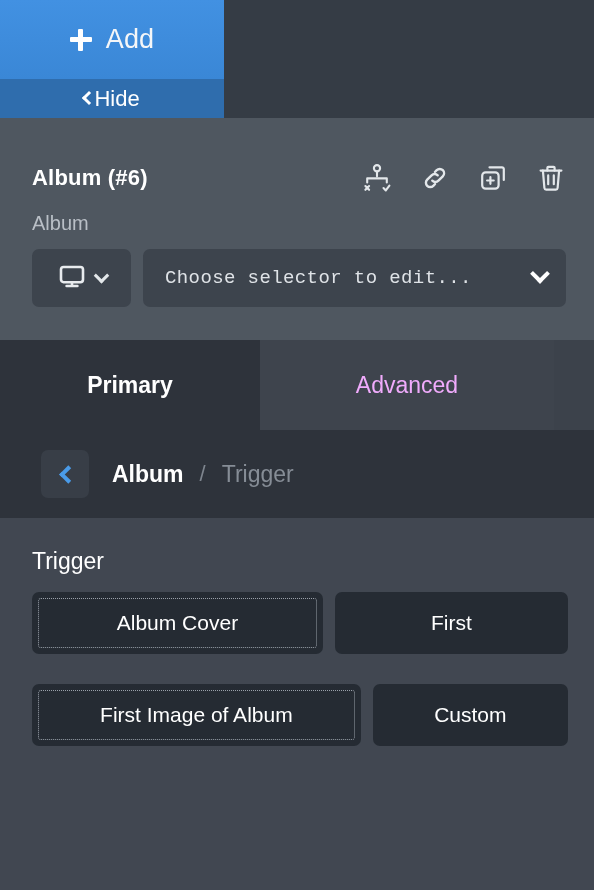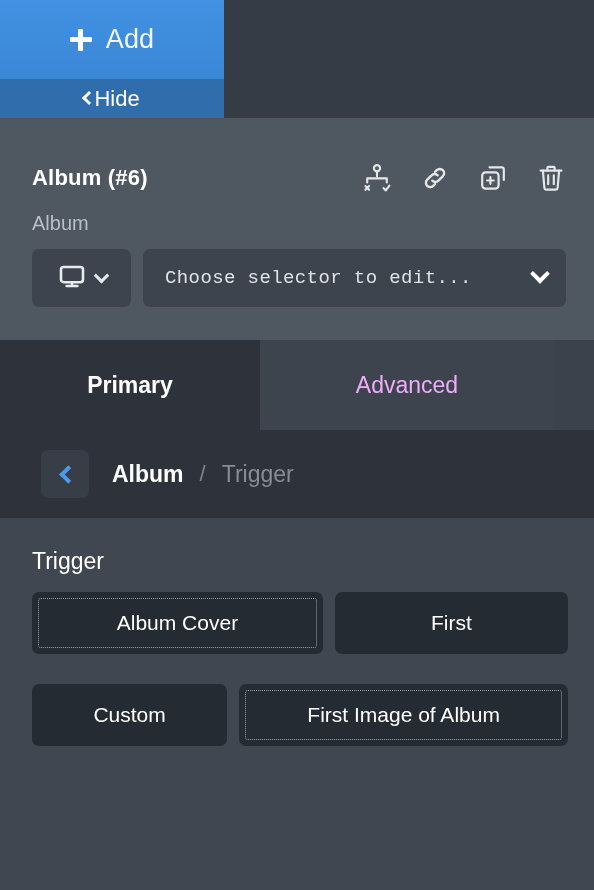--- a/index.html
+++ b/index.html
@@ -430,20 +430,20 @@
     <div class="field-group">
       <div class="field-label">Trigger</div>
       <div class="opt-row">
         <div class="opt w-trigger-1 selected">Album Cover</div>
         <div class="opt w-trigger-2">First</div>
       </div>
     </div>
 
     <div class="field-group">
       <div class="opt-row">
+        <div class="opt w-cover-2 selected">First Image of Album</div>
         <div class="opt w-cover-1">Custom</div>
-        <div class="opt w-cover-2 selected">First Image of Album</div>
       </div>
     </div>
 
   </div>
 
 </div>
 
 </body></html>

